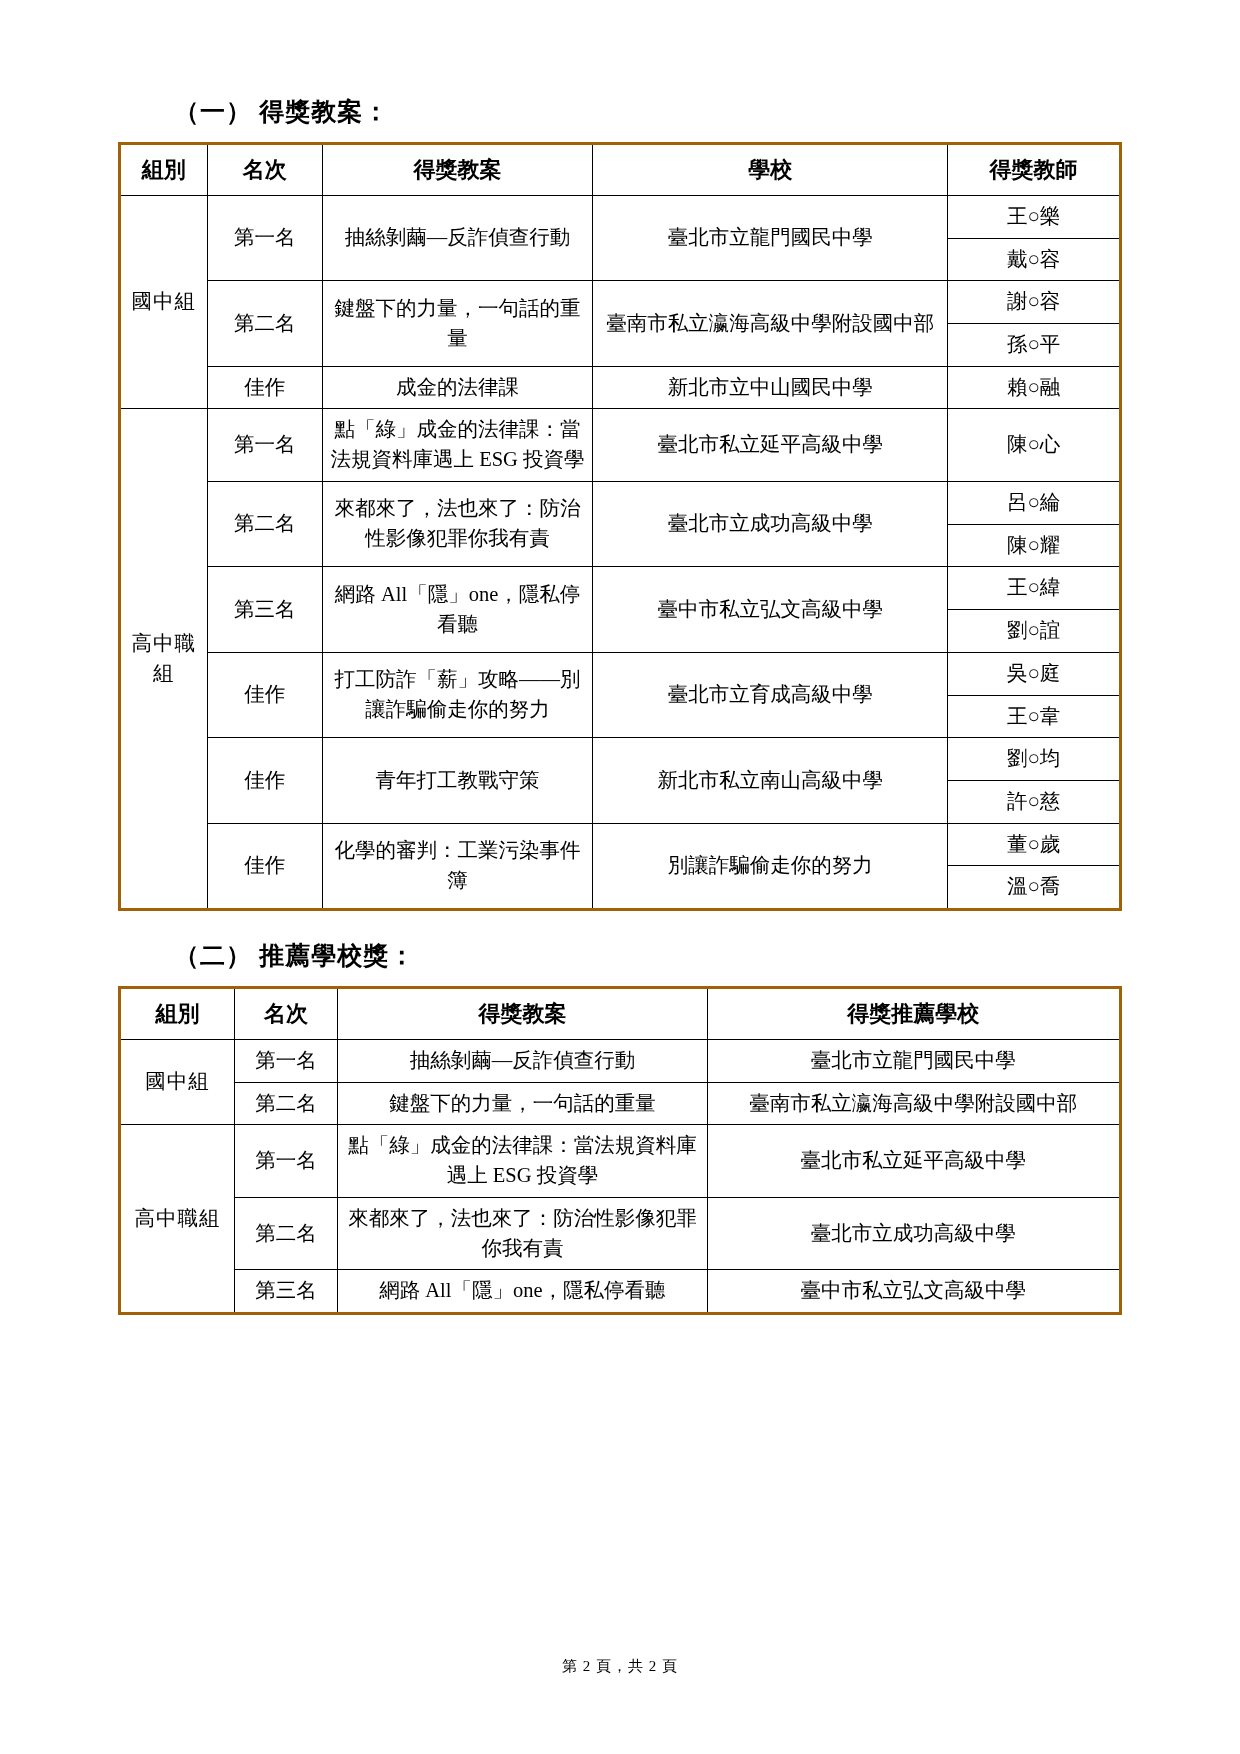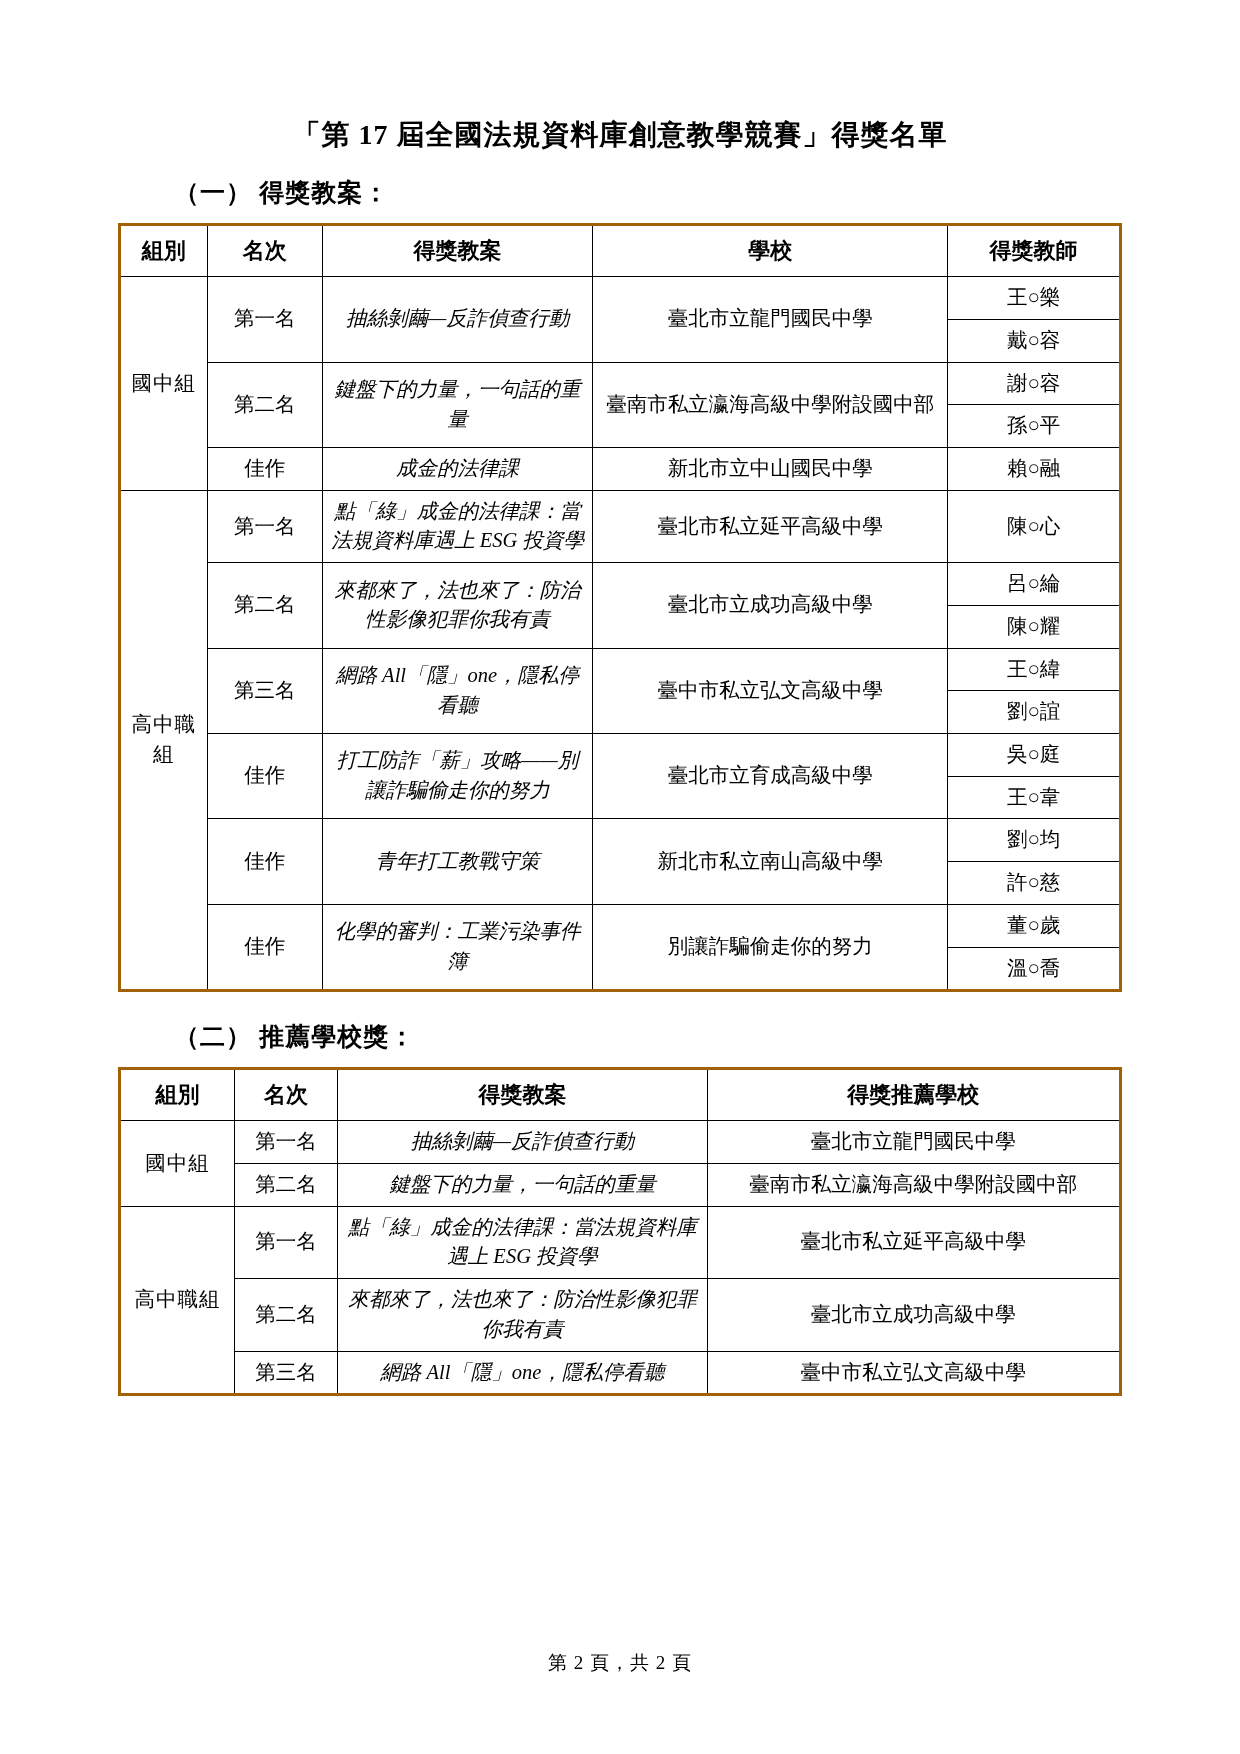--- a/index.html
+++ b/index.html
@@ -64,44 +64,42 @@
   .rank {
     font-size: 21px;
   }
   .teacher {
     font-size: 21px;
     white-space: nowrap;
   }
   .lesson {
     padding-left: 8px;
     padding-right: 8px;
-    font-style: italic;
   }
   .school {
     padding-left: 6px;
     padding-right: 6px;
     font-family: Liberation Serif, serif;
   }
   .spacer-1 { height: 28px; }
   .footer {
     position: absolute;
     left: 0;
     right: 0;
     bottom: 78px;
     text-align: center;
-    font-size: 19px;
+    font-size: 15px;
     letter-spacing: 1px;
   }
 </style>
 </head>
 <body>
 
 <div class="page">
 
-  <div class="doc-title">「第 17 屆全國法規資料庫創意教學競賽」得獎名單</div>
 
   <div class="section-heading">（一） 得獎教案：</div>
 
   <table class="award">
     <colgroup>
       <col style="width:76px">
       <col style="width:100px">
       <col style="width:235px">
       <col style="width:308px">
       <col style="width:150px">

